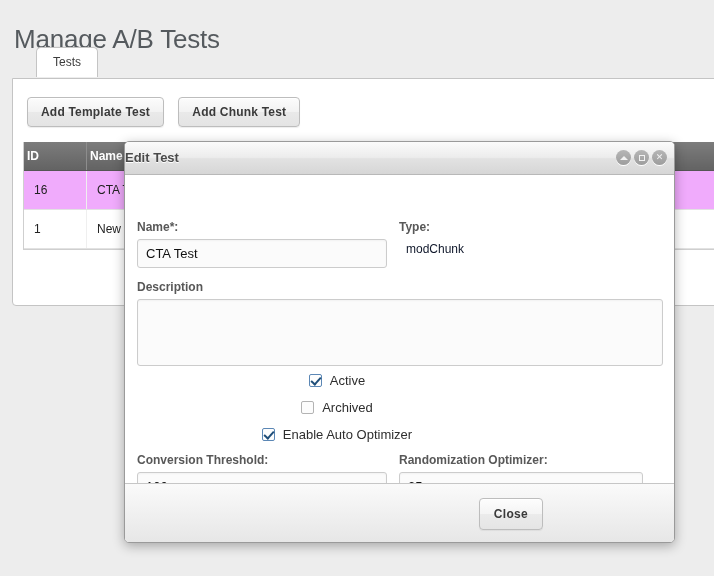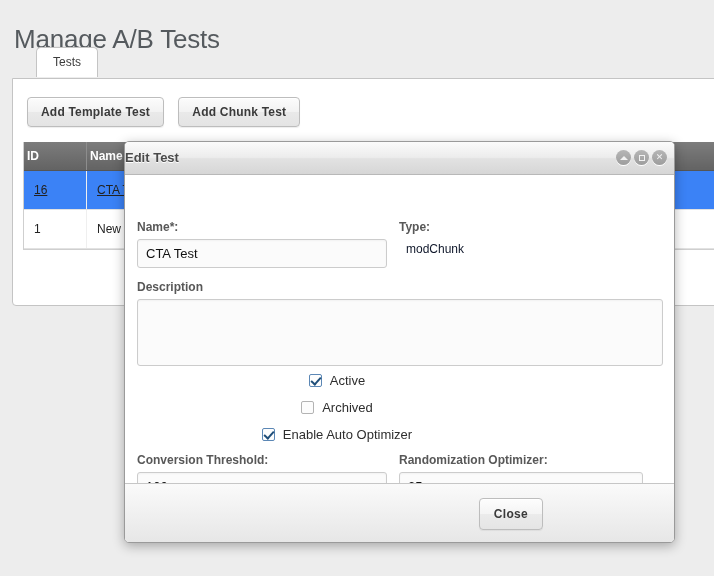--- a/index.html
+++ b/index.html
@@ -115,22 +115,21 @@
   }
   #grid td {
     font-size: 12px;
     color: #222;
     padding: 12px 10px;
     border-bottom: 1px solid #e2e2e2;
     border-right: 1px solid #efefef;
     background: #ffffff;
   }
   #grid tr.row-selected td {
-    background: #3b82f6;
-    text-decoration: underline;
+    background: #f0abfc;
   }
   .col-id { width: 56px; }
   .col-name { width: 120px; }
   .col-rest { width: auto; }
 
   
   #modal {
     position: absolute;
     left: 124px;
     top: 141px;

